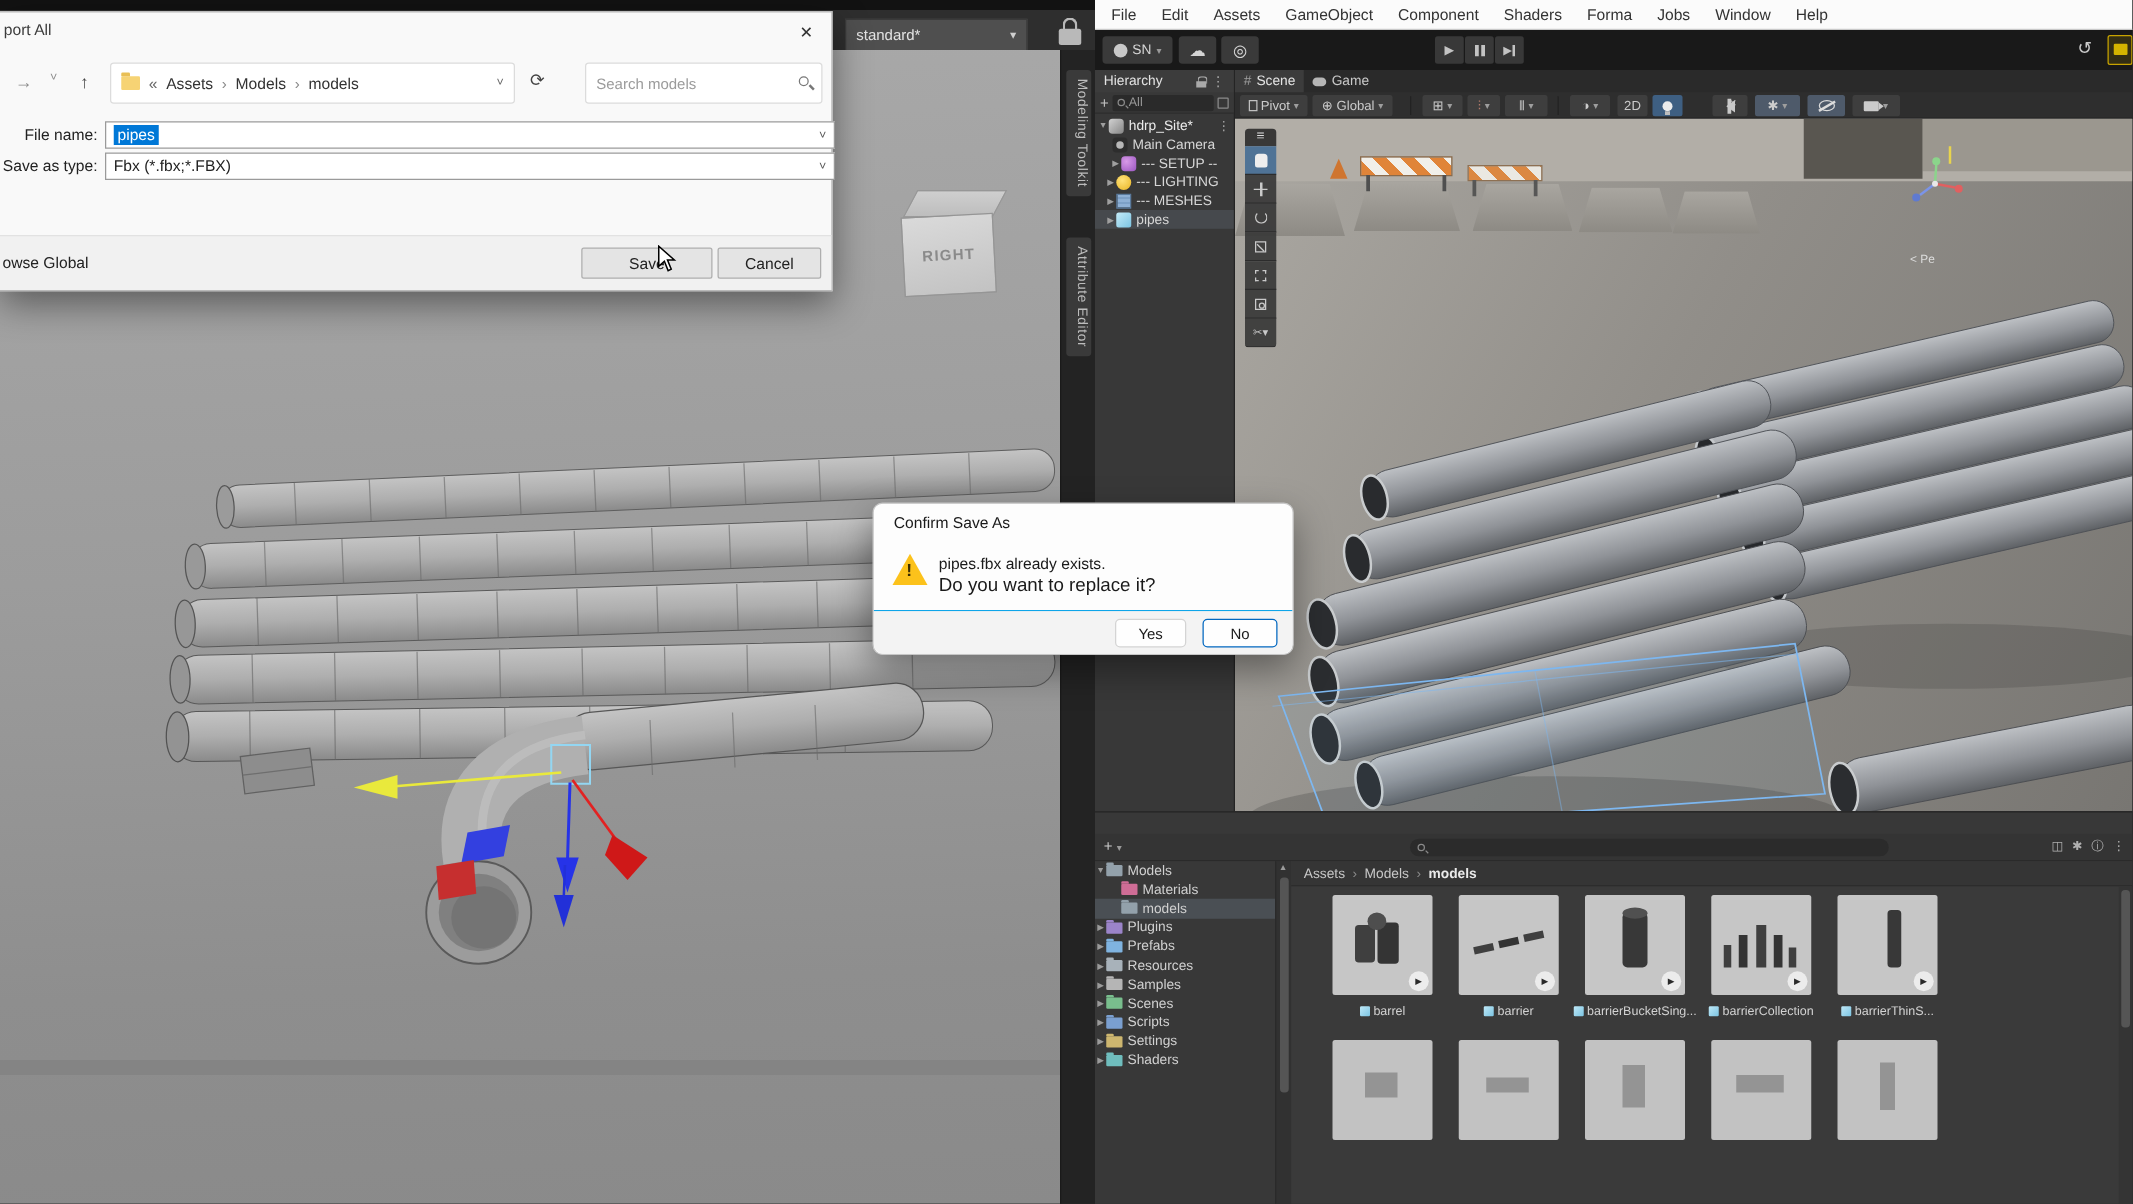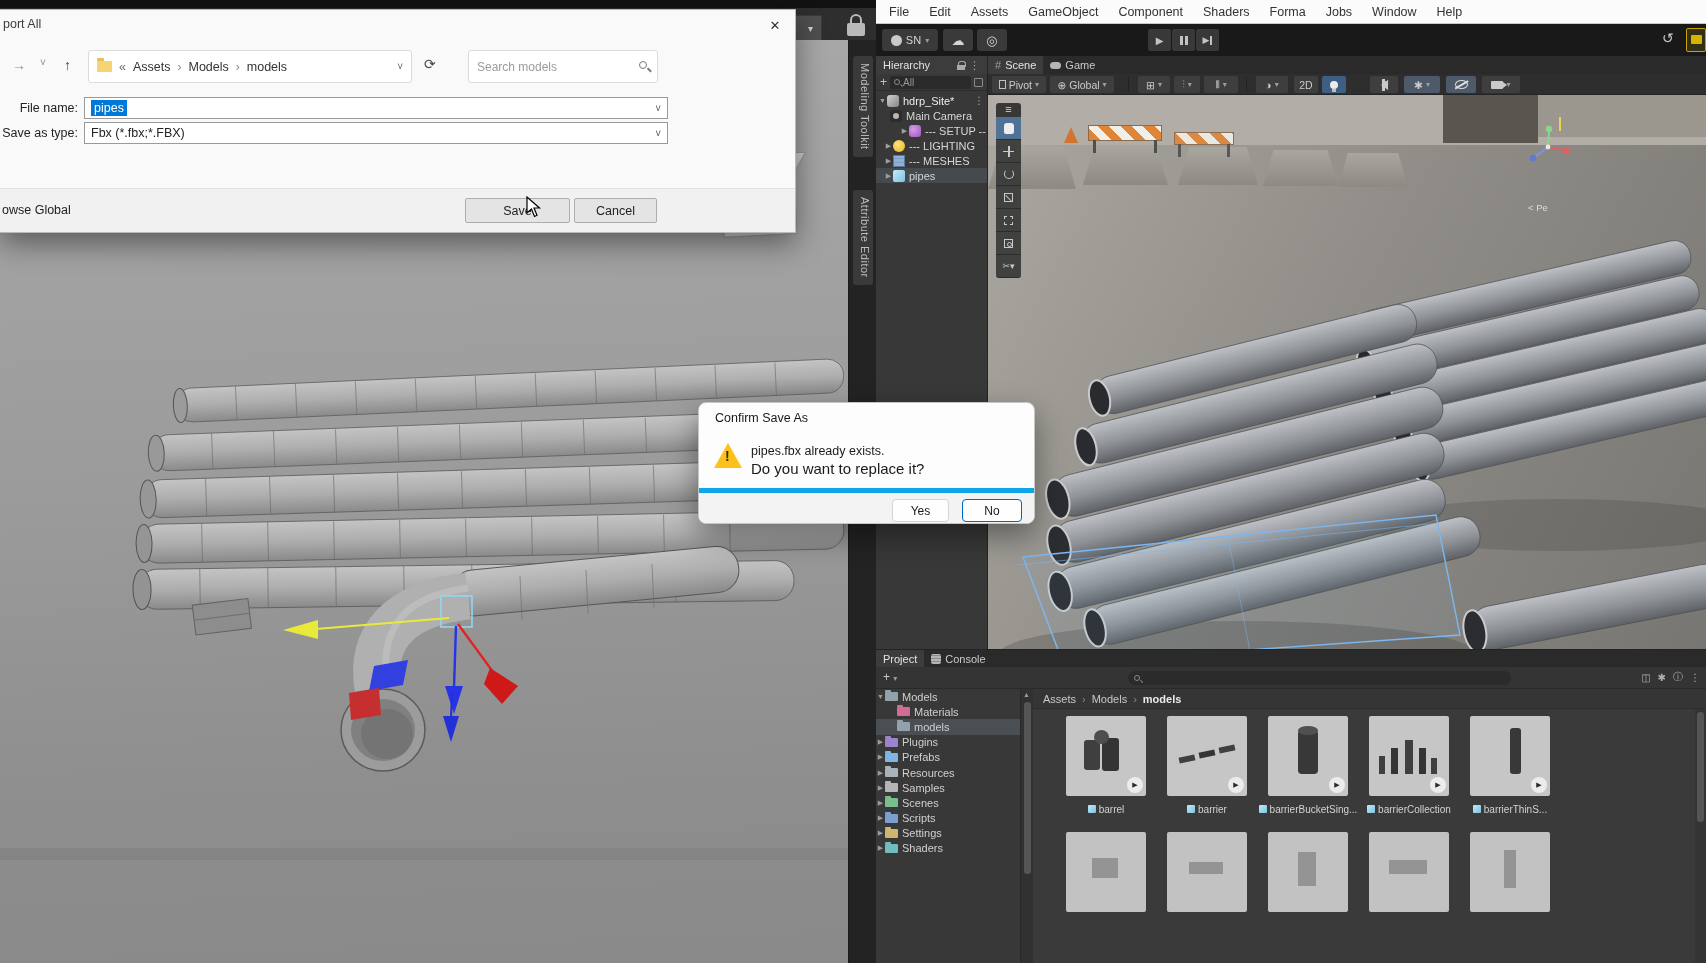--- a/index.html
+++ b/index.html
@@ -22,21 +22,21 @@
 .vtab{position:absolute;left:4px;width:20px;writing-mode:vertical-rl;color:#bdbdbd;font-size:11px;letter-spacing:.5px;background:#3a3a3a;border-radius:3px;padding:7px 2px;text-align:center}
 .vtab2{top:150px}
 .vtab1{top:16px}
 
 .viewcube{position:absolute;left:722px;top:112px;width:86px;height:92px}
 .vc-top{position:absolute;left:6px;top:0;width:72px;height:22px;background:linear-gradient(#cfcfcf,#bdbdbd);transform:skewX(-28deg);border:1px solid #979797}
 .vc-front{position:absolute;left:0px;top:20px;width:74px;height:64px;background:linear-gradient(170deg,#dadada,#c2c2c2);border:1px solid #959595;display:flex;align-items:center;justify-content:center;transform:rotate(-3deg)}
 .vc-front span{color:#8a8a8a;font-weight:bold;font-size:12px;letter-spacing:1px}
 
 
-#savedlg{position:absolute;left:0;top:9px;width:796px;height:224px;background:#f9f9f9;border:1px solid #b9b9b9;border-left:none;box-shadow:0 10px 28px rgba(0,0,0,.45);z-index:30}
+#savedlg{position:absolute;left:0;top:9px;width:666px;height:224px;background:#f9f9f9;border:1px solid #b9b9b9;border-left:none;box-shadow:0 10px 28px rgba(0,0,0,.45);z-index:30}
 .sd-title{position:absolute;left:3px;top:7px;font-size:12.5px;color:#3c3c3c}
 .sd-close{position:absolute;right:9px;top:4px;font-size:13px;color:#333;width:22px;height:22px;display:flex;align-items:center;justify-content:center}
 .sd-nav{position:absolute;left:0;top:36px;width:674px;height:42px}
 .nav-gl{position:absolute;top:11px;font-size:14px;color:#8d8d8d}
 .addr{position:absolute;left:88px;top:4px;width:324px;height:33px;background:#fff;border:1px solid #dcdcdc;border-radius:3px;display:flex;align-items:center;font-size:12.5px;color:#333;padding:0 8px}
 .foldico{width:15px;height:11px;background:#f6d374;border-radius:1px;position:relative;margin-right:7px;flex:none}
 .foldico::before{content:"";position:absolute;left:0;top:-3px;width:7px;height:3px;background:#e9bf55;border-radius:1px 1px 0 0}
 .crumbsep{color:#8a8a8a;margin:0 7px;font-size:12px}
 .addr .caret{margin-left:auto;color:#666;font-size:10px}
 .refreshbtn{position:absolute;left:424px;top:10px;color:#444;font-size:14px}
@@ -55,21 +55,21 @@
 #btn-save{left:465px;width:105px}
 #btn-cancel{left:574px;width:83px}
 
 
 #confirmdlg{position:absolute;left:698px;top:402px;width:337px;height:122px;background:#fdfdfd;border:1px solid #c6c6c6;border-radius:8px;box-shadow:0 12px 30px rgba(0,0,0,.4);z-index:40}
 .cd-title{position:absolute;left:16px;top:8px;font-size:12.5px;color:#1a1a1a}
 .warn{position:absolute;left:15px;top:40px;width:0;height:0;border-left:14px solid transparent;border-right:14px solid transparent;border-bottom:25px solid #fcc21b}
 .warn::after{content:"!";position:absolute;left:-3px;top:5px;font-size:14px;font-weight:bold;color:#3a2c00}
 .cd-l1{position:absolute;left:52px;top:41px;font-size:12.5px;color:#1a1a1a}
 .cd-l2{position:absolute;left:52px;top:57px;font-size:15px;color:#1a1a1a}
-.cd-foot{position:absolute;left:0;bottom:0;width:100%;height:35px;background:#f3f3f3;border-top:5px solid #0ea5e9;border-radius:0 0 8px 8px}
+.cd-foot{position:absolute;left:0;bottom:0;width:100%;height:35px;background:#f3f3f3;border-top:1px solid #0ea5e9;border-radius:0 0 8px 8px}
 .cbtn{position:absolute;top:6px;height:23px;background:#fefefe;border:1px solid #d4d4d4;border-radius:4px;font-size:12px;color:#1a1a1a;display:flex;align-items:center;justify-content:center}
 #btn-yes{left:193px;width:57px}
 #btn-no{left:263px;width:60px;border:1.5px solid #0067c0}
 
 
 #unity{position:absolute;left:876px;top:0;width:830px;height:963px;background:#383838}
 .u-menubar{position:absolute;left:0;top:0;width:830px;height:24px;background:#fbfbfb;border-bottom:1px solid #c9c9c9;display:flex;align-items:center;padding-left:3px}
 .u-menubar span{font-size:12.5px;color:#333;padding:0 10px}
 .u-toolbar{position:absolute;left:0;top:24px;width:830px;height:32px;background:#191919}
 .pill{position:absolute;top:5px;height:22px;background:#3a3a3a;border-radius:3px;display:flex;align-items:center;justify-content:center;color:#d5d5d5;font-size:11px;gap:4px}
@@ -350,21 +350,21 @@
         <div class="trow">
           <span class="arr">▼</span>
           <span class="ico ico-unity"></span>
           <span style="color:#ececec">hdrp_Site*</span>
           <span class="hkebab">⋮</span>
         </div>
         <div class="trow ind1">
           <span class="ico ico-cam"></span>
           <span>Main Camera</span>
         </div>
-        <div class="trow" style="padding-left:24px">
+        <div class="trow" style="padding-left:12px">
           <span class="arr">▶</span>
           <span class="ico ico-setup"></span>
           <span>--- SETUP --</span>
         </div>
         <div class="trow" style="padding-left:8px">
           <span class="arr">▶</span>
           <span class="ico ico-light"></span>
           <span>--- LIGHTING</span>
         </div>
         <div class="trow" style="padding-left:8px">
@@ -546,29 +546,20 @@
               <circle cx="-15" cy="11" r="3.2" fill="#5f7ad0"></circle>
             <circle cx="0" cy="0" r="2.4" fill="#e8e8e8"></circle>
           </g>
           <text x="540" y="104" font-size="9.5" fill="#dcdcdc" font-family="Liberation Sans"></text>
         </svg>
         <div class="abs" style="left:540px;top:107px;font-size:9.5px;color:#dcdcdc">&lt; Pe</div>
       </div>
     </div>
 
     <div class="u-proj">
-      <div class="ptabbar">
-        <div class="ptab active">
-            <span>Project</span>
-          </div>
-        <div class="ptab">
-          <span style="width:10px;height:10px;background:repeating-linear-gradient(0deg,#b5b5b5 0 2px,#8a8a8a 2px 3px);border-radius:2px"></span>
-          <span>Console</span>
-        </div>
-      </div>
       <div class="proj-row2">
         <span style="position:absolute;left:7px;top:3px;color:#c9c9c9;font-size:12px"><span>+</span> <span style="font-size:8px;color:#999">▾</span></span>
         <div class="psearch">
             <span class="smag"></span>
           </div>
         <div class="pricons">
           <span>◫</span>
           <span>✱</span>
           <span>ⓘ</span>
           <span>⋮</span>

